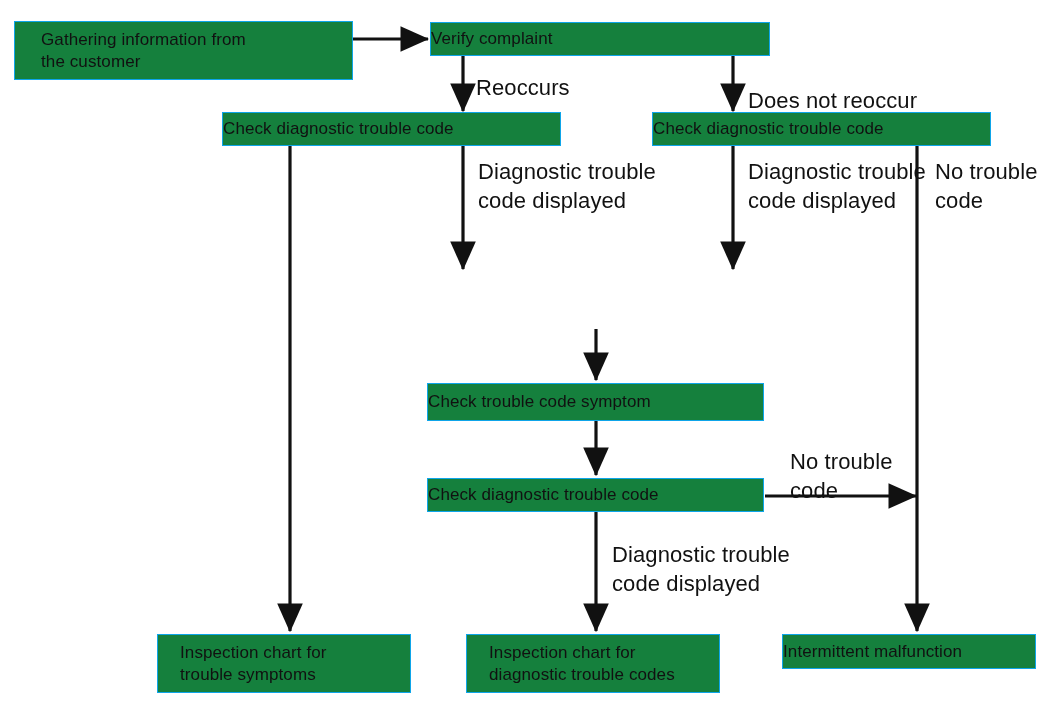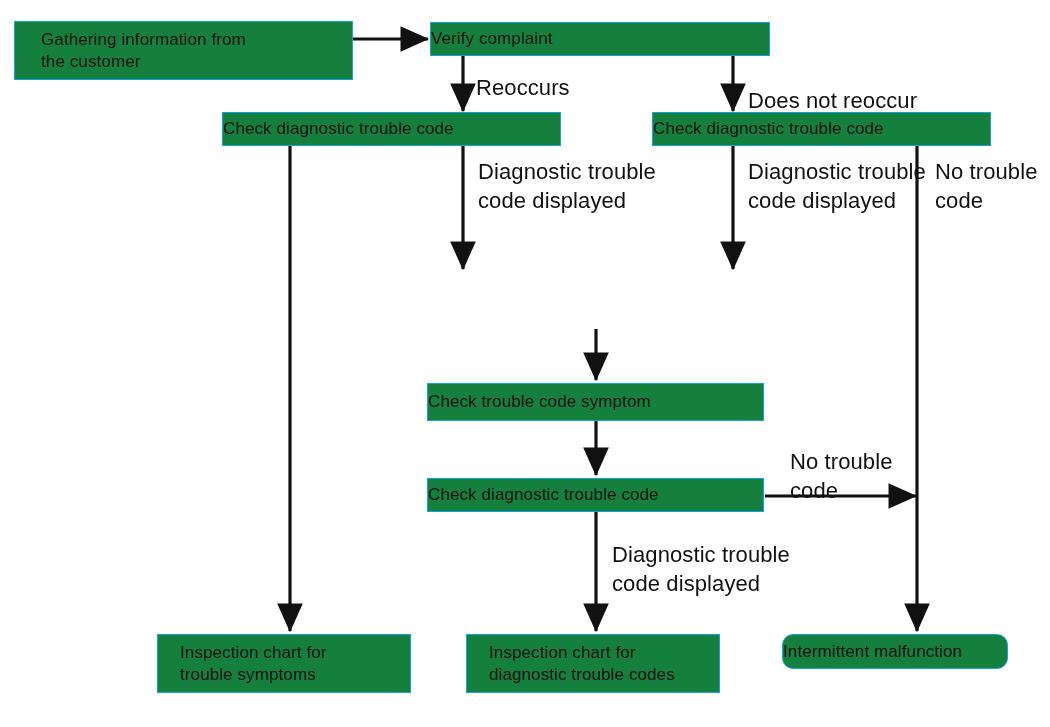--- a/index.html
+++ b/index.html
@@ -122,21 +122,21 @@
   <div class="node" style="left:157px; top:634px; width:254px; height:59px; padding-left:22px;">
     <span class="node-text">Inspection chart for
 trouble symptoms</span>
   </div>
 
   <div class="node" style="left:466px; top:634px; width:254px; height:59px; padding-left:22px;">
     <span class="node-text">Inspection chart for
 diagnostic trouble codes</span>
   </div>
 
-  <div class="node center" style="left:782px; top:634px; width:226px; height:35px;border-radius:11px;">
+  <div class="node center" style="left:782px; top:634px; width:254px; height:35px;">
     <span class="node-text">Intermittent malfunction</span>
   </div>
 
   <div class="edge-label" style="left:476px; top:73px;">Reoccurs</div>
 
   <div class="edge-label" style="left:748px; top:86px;">Does not reoccur</div>
 
 
   <div class="edge-label" style="left:478px; top:157px;">Diagnostic trouble
 code displayed</div>

